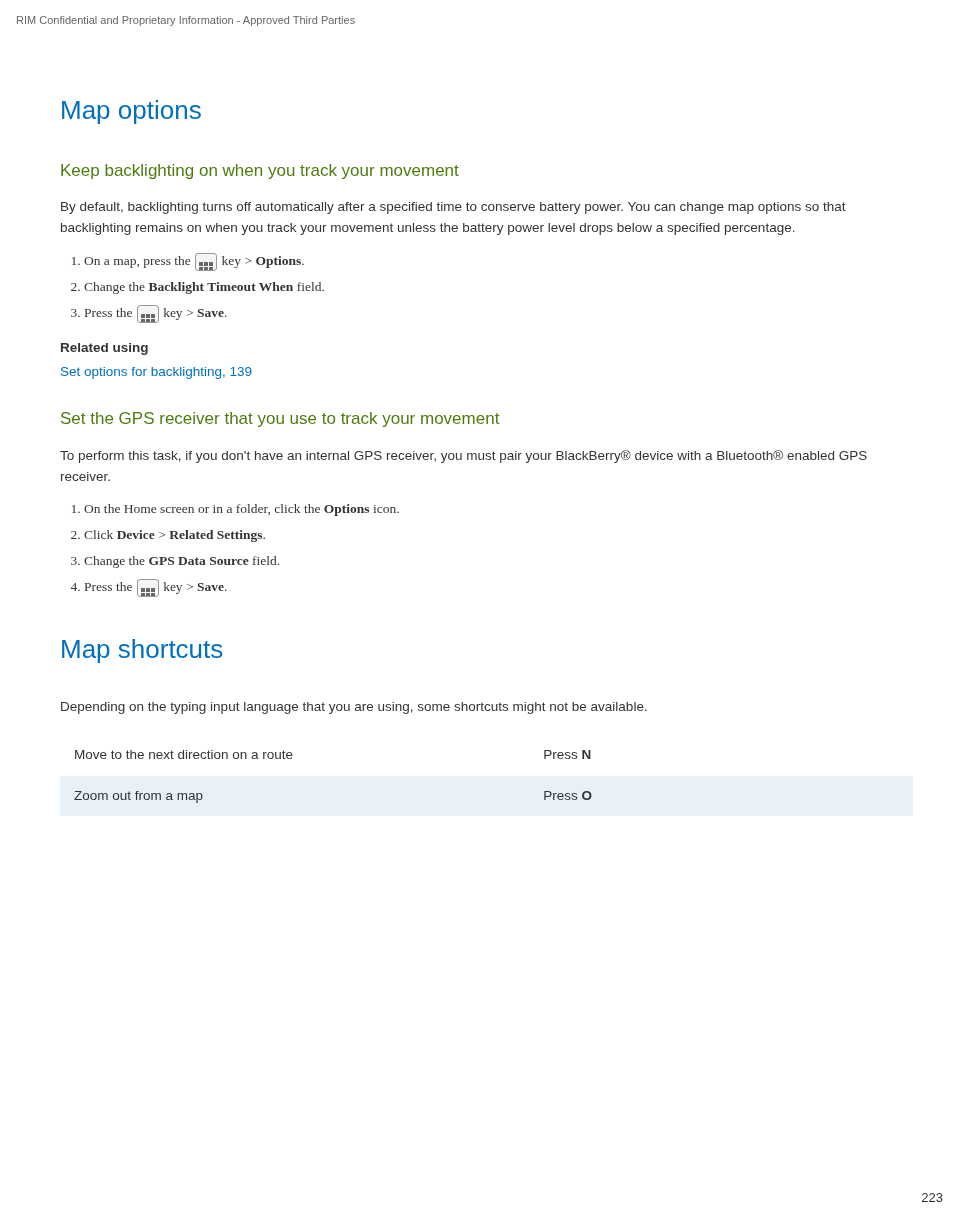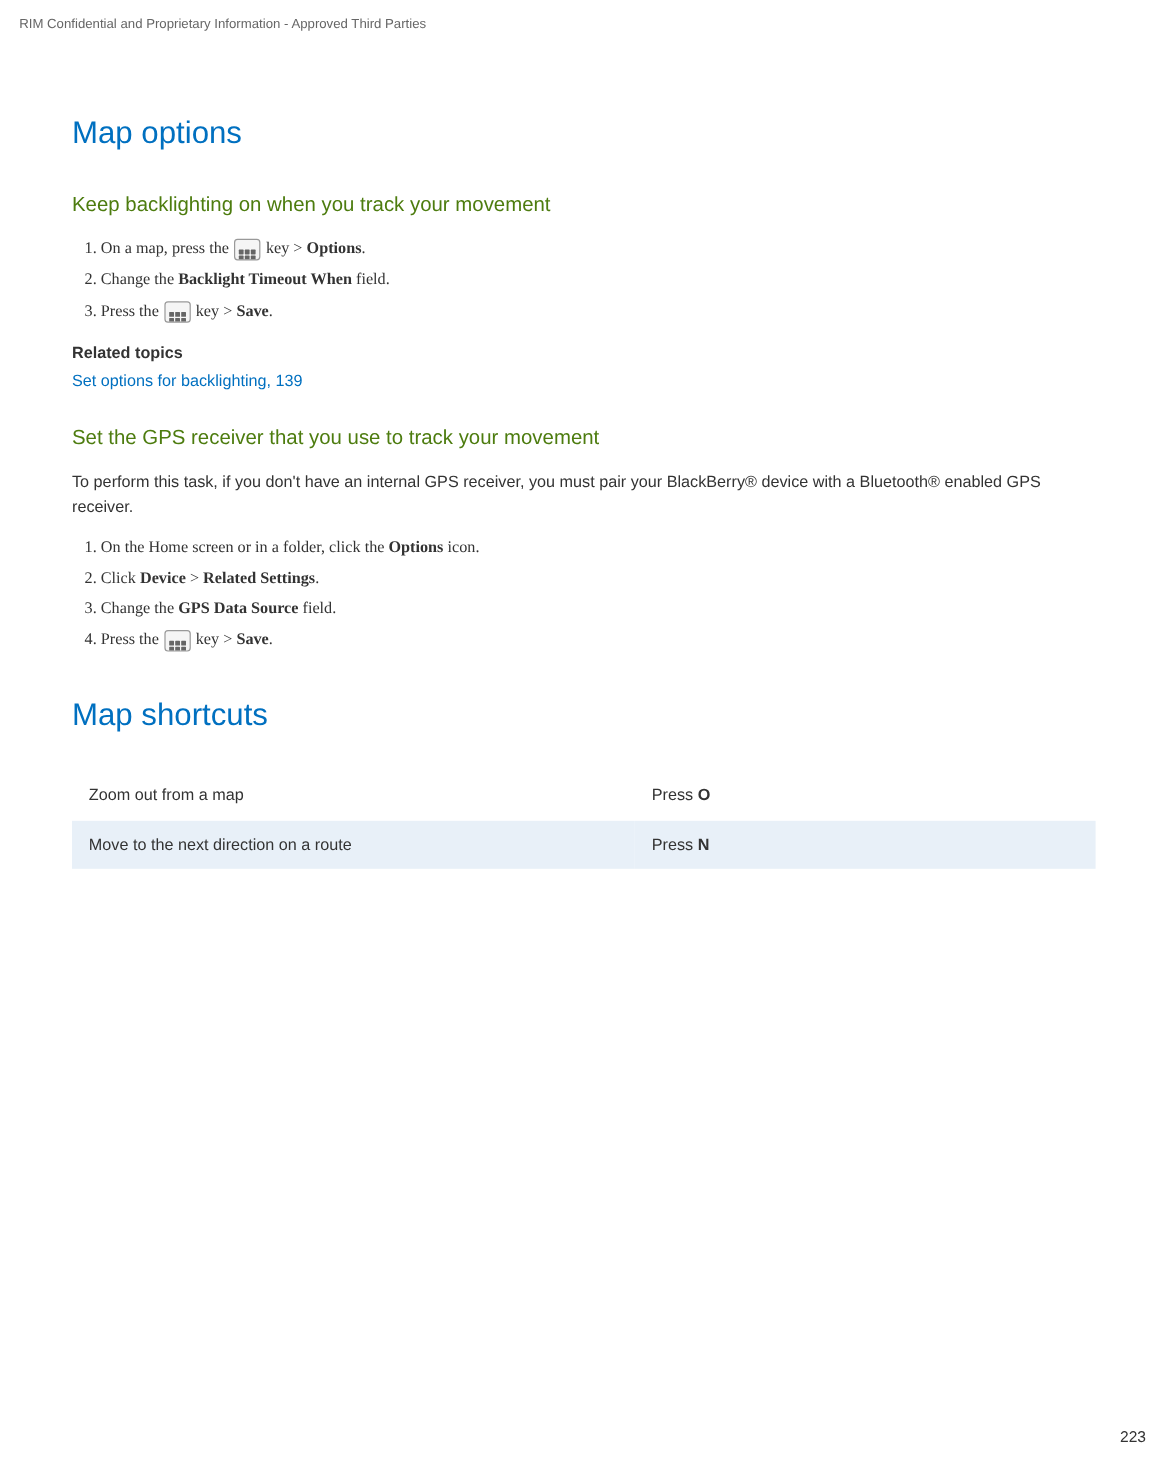--- a/index.html
+++ b/index.html
@@ -145,21 +145,21 @@
       width: 55%;
     }
 
     .shortcuts-table td:last-child {
       width: 45%;
     }
 
     .page-number {
       position: absolute;
       bottom: 20px;
-      right: 18px;
+      right: 30px;
       font-size: 13px;
       color: #333333;
     }
 
     .bold {
       font-weight: bold;
     }
 
     .map-options-section {
       margin-bottom: 10px;
@@ -182,20 +182,21 @@
   <span>RIM Confidential and Proprietary Information - Approved Third Parties</span>
 </div>
 
 <div class="page-container">
 
   <div class="map-options-section">
     <h1 class="section-title">Map options</h1>
 
     <div>
       <h2 class="sub-section-title">Keep backlighting on when you track your movement</h2>
+      <p class="body-text">By default, backlighting turns off automatically after a specified time to conserve battery power. You can change map options so that backlighting remains on when you track your movement unless the battery power level drops below a specified percentage.</p>
 
       <ol class="ordered-list">
         <li>
           On a map, press the
           <span class="key-icon">
             <span class="key-icon-grid">
               <span class="key-dot"></span>
               <span class="key-dot"></span>
               <span class="key-dot"></span>
               <span class="key-dot"></span>
@@ -220,21 +221,21 @@
               <span class="key-dot"></span>
               <span class="key-dot"></span>
 
             </span>
           </span>
           key &gt; <span class="bold">Save</span>.
         </li>
       </ol>
 
       <div class="related-topics-block">
-        <p class="related-topics-label">Related topics</p>
+        <p class="related-topics-label">Related using</p>
         <a class="related-link" href="#">Set options for backlighting, 139</a>
       </div>
     </div>
 
     <div class="gps-section">
       <h2 class="sub-section-title">Set the GPS receiver that you use to track your movement</h2>
       <p class="body-text">To perform this task, if you don't have an internal GPS receiver, you must pair your BlackBerry® device with a Bluetooth® enabled GPS receiver.</p>
 
       <ol class="ordered-list">
         <li>
@@ -260,30 +261,31 @@
             </span>
           </span>
           key &gt; <span class="bold">Save</span>.
         </li>
       </ol>
     </div>
   </div>
 
   <div class="shortcuts-section">
     <h1 class="section-title">Map shortcuts</h1>
+    <p class="shortcuts-description">Depending on the typing input language that you are using, some shortcuts might not be available.</p>
 
     <table class="shortcuts-table">
       <tbody>
+        <tr>
+          <td>Move to the next direction on a route</td>
+          <td>Press <span class="bold">N</span></td>
+        </tr>
         <tr>
           <td>Zoom out from a map</td>
           <td>Press <span class="bold">O</span></td>
         </tr>
-        <tr>
-          <td>Move to the next direction on a route</td>
-          <td>Press <span class="bold">N</span></td>
-        </tr>
       </tbody>
     </table>
   </div>
 
 </div>
 
 <div class="page-number">223</div>
 
 </body></html>

